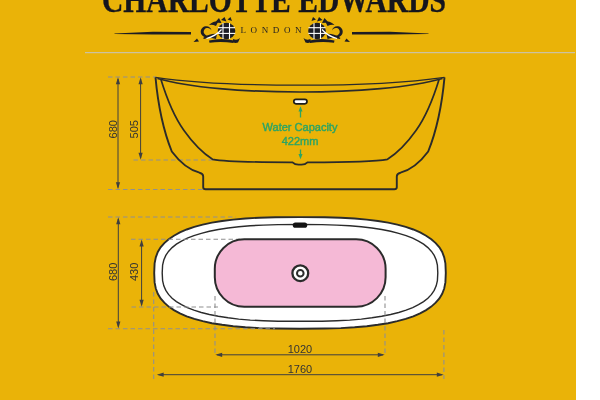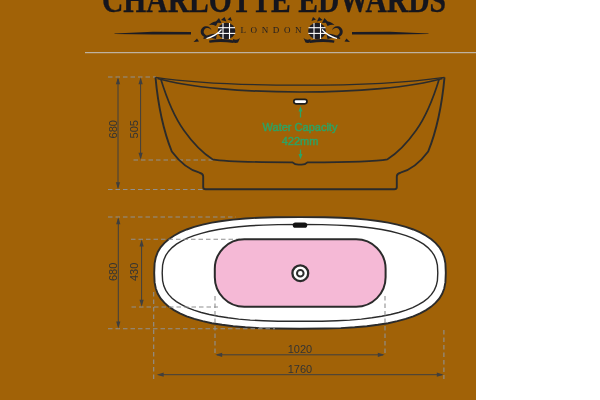--- a/index.html
+++ b/index.html
@@ -1,16 +1,16 @@
 <!DOCTYPE html>
 <html><head>
 <meta charset="utf-8">
 <style>
   html,body{margin:0;padding:0;background:#ffffff;}
-  .page{position:relative;width:476px;height:400px;overflow:hidden;background:#a16207;}
+  .page{position:relative;width:576px;height:400px;overflow:hidden;background:#eab308;}
   text{font-family:"Liberation Sans",sans-serif;}
   .serif{font-family:"Liberation Serif",serif;}
   .dim{fill:#333333;font-size:11px;}
 </style>
 </head>
 <body>
 <div class="page">
 <svg width="600" height="400" viewBox="0 0 600 400" xmlns="http://www.w3.org/2000/svg">
 
 <text class="serif" x="102" y="11.5" font-size="35" font-weight="bold" fill="#15151d" stroke="#15151d" stroke-width="0.35" textLength="344" lengthAdjust="spacingAndGlyphs">CHARLOTTE EDWARDS</text>

